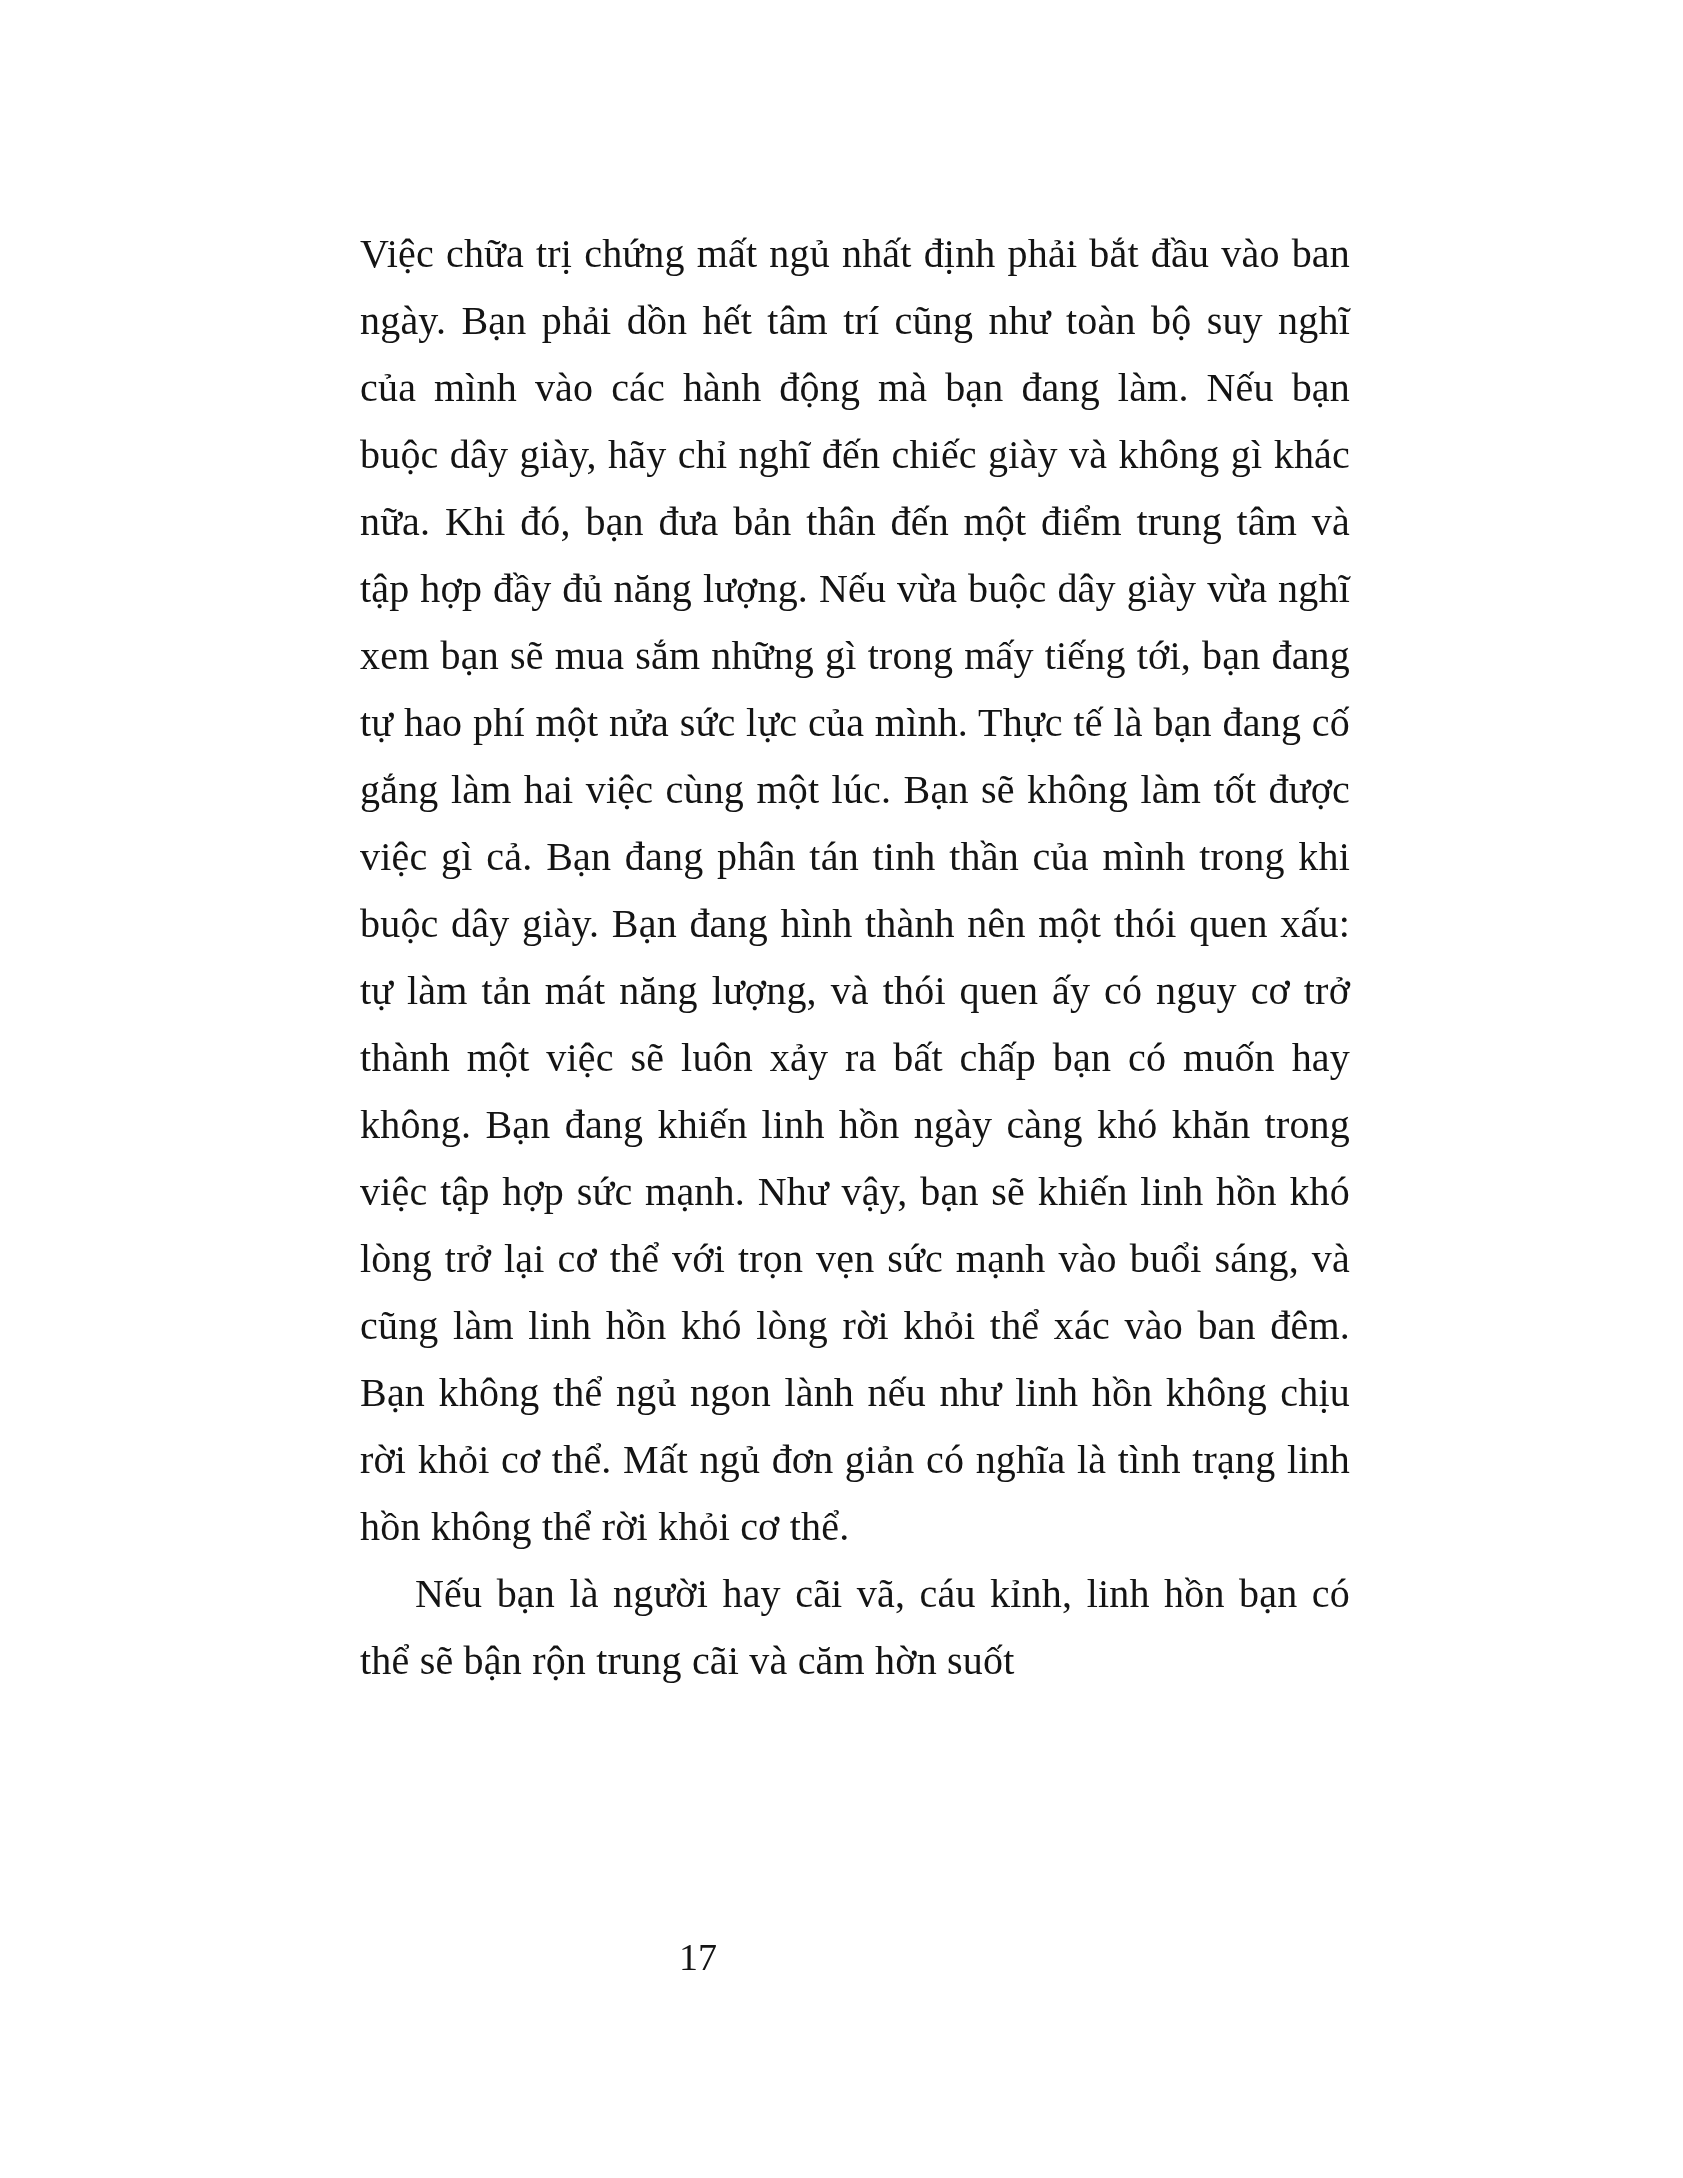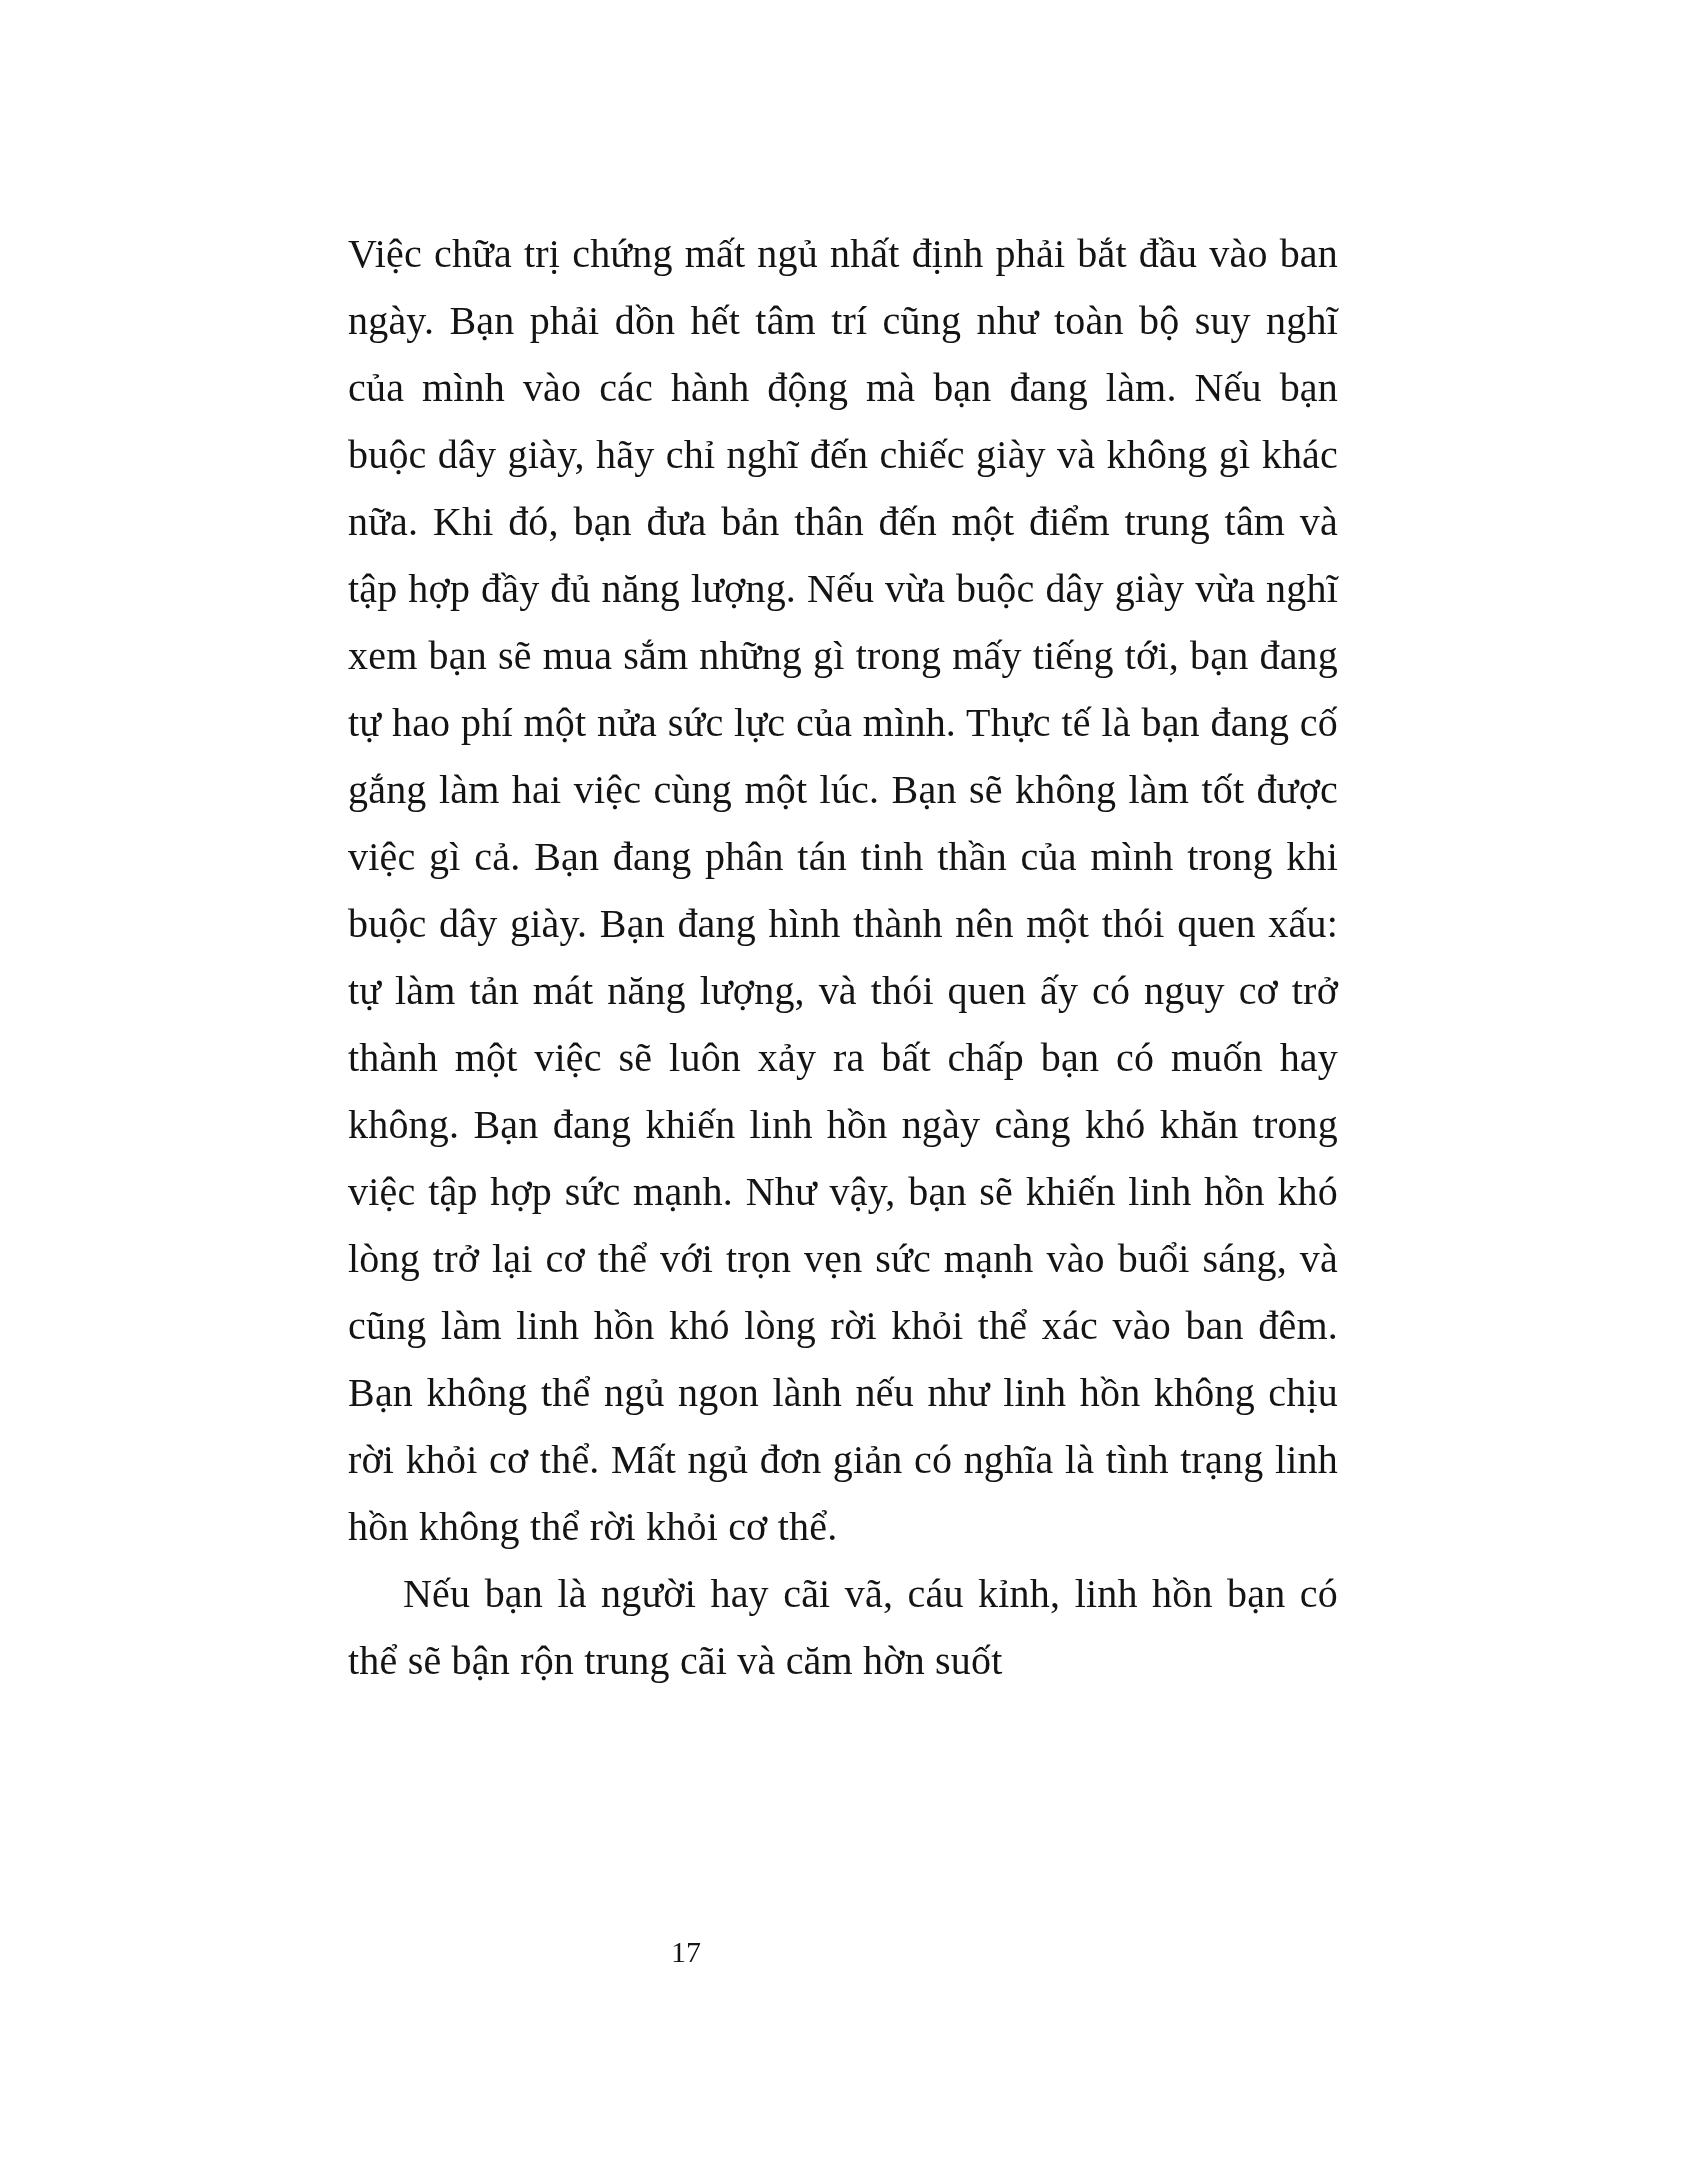--- a/index.html
+++ b/index.html
@@ -11,20 +11,21 @@
     height: 2178px;
     background: #ffffff;
     font-family: "Liberation Serif", serif;
     color: #111111;
   }
   .page {
     position: relative;
     width: 1372px;
     height: 2178px;
     box-sizing: border-box;
+    margin-left: 12px;
   }
   .text-column {
     position: absolute;
     left: 348px;
     top: 220px;
     width: 990px;
   }
   .para {
     margin: 0;
     font-size: 40px;
@@ -39,21 +40,21 @@
   }
   .para.indent {
     text-indent: 55px;
   }
   .page-number {
     position: absolute;
     left: 0;
     right: 0;
     top: 1935px;
     text-align: center;
-    font-size: 30px;
+    font-size: 38px;
     color: #141414;
     font-family: "Liberation Serif", serif;
   }
 </style>
 </head>
 <body>
 
 <div class="page">
   <div class="text-column">
     <p class="para">Việc chữa trị chứng mất ngủ nhất định phải bắt đầu vào ban ngày. Bạn phải dồn hết tâm trí cũng như toàn bộ suy nghĩ của mình vào các hành động mà bạn đang làm. Nếu bạn buộc dây giày, hãy chỉ nghĩ đến chiếc giày và không gì khác nữa. Khi đó, bạn đưa bản thân đến một điểm trung tâm và tập hợp đầy đủ năng lượng. Nếu vừa buộc dây giày vừa nghĩ xem bạn sẽ mua sắm những gì trong mấy tiếng tới, bạn đang tự hao phí một nửa sức lực của mình. Thực tế là bạn đang cố gắng làm hai việc cùng một lúc. Bạn sẽ không làm tốt được việc gì cả. Bạn đang phân tán tinh thần của mình trong khi buộc dây giày. Bạn đang hình thành nên một thói quen xấu: tự làm tản mát năng lượng, và thói quen ấy có nguy cơ trở thành một việc sẽ luôn xảy ra bất chấp bạn có muốn hay không. Bạn đang khiến linh hồn ngày càng khó khăn trong việc tập hợp sức mạnh. Như vậy, bạn sẽ khiến linh hồn khó lòng trở lại cơ thể với trọn vẹn sức mạnh vào buổi sáng, và cũng làm linh hồn khó lòng rời khỏi thể xác vào ban đêm. Bạn không thể ngủ ngon lành nếu như linh hồn không chịu rời khỏi cơ thể. Mất ngủ đơn giản có nghĩa là tình trạng linh hồn không thể rời khỏi cơ thể.</p>

